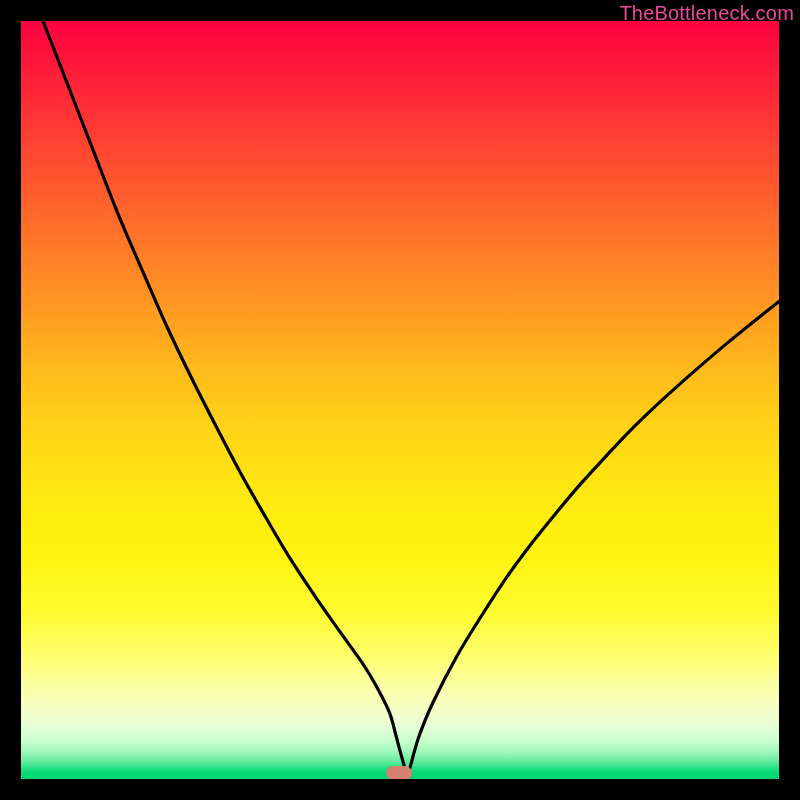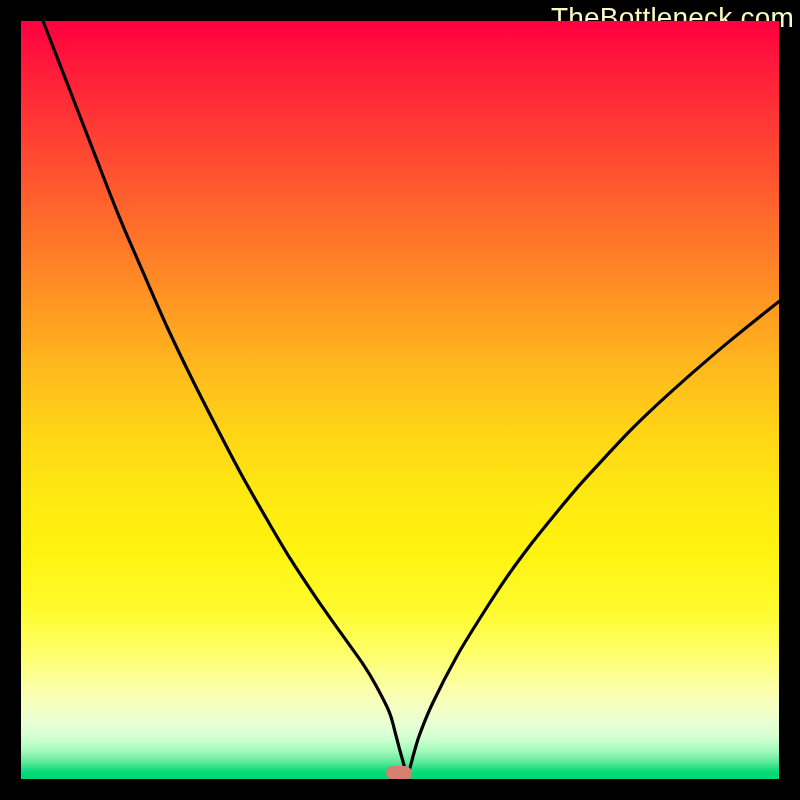--- a/index.html
+++ b/index.html
@@ -58,23 +58,23 @@
   }
   .marker {
     position: absolute;
     border-radius: 9px;
     background: #d6816f;
   }
   .attrib {
     position: absolute;
     top: 2px;
     right: 6px;
-    color: #fef9c3;
+    color: #ec4899;
     font-family: Arial, Helvetica, sans-serif;
-    font-size: 28px;
+    font-size: 20px;
     letter-spacing: 0.2px;
     user-select: none;
   }
 </style>
 </head>
 <body>
 
 <div class="stage">
 
   <div class="attrib">TheBottleneck.com</div>

